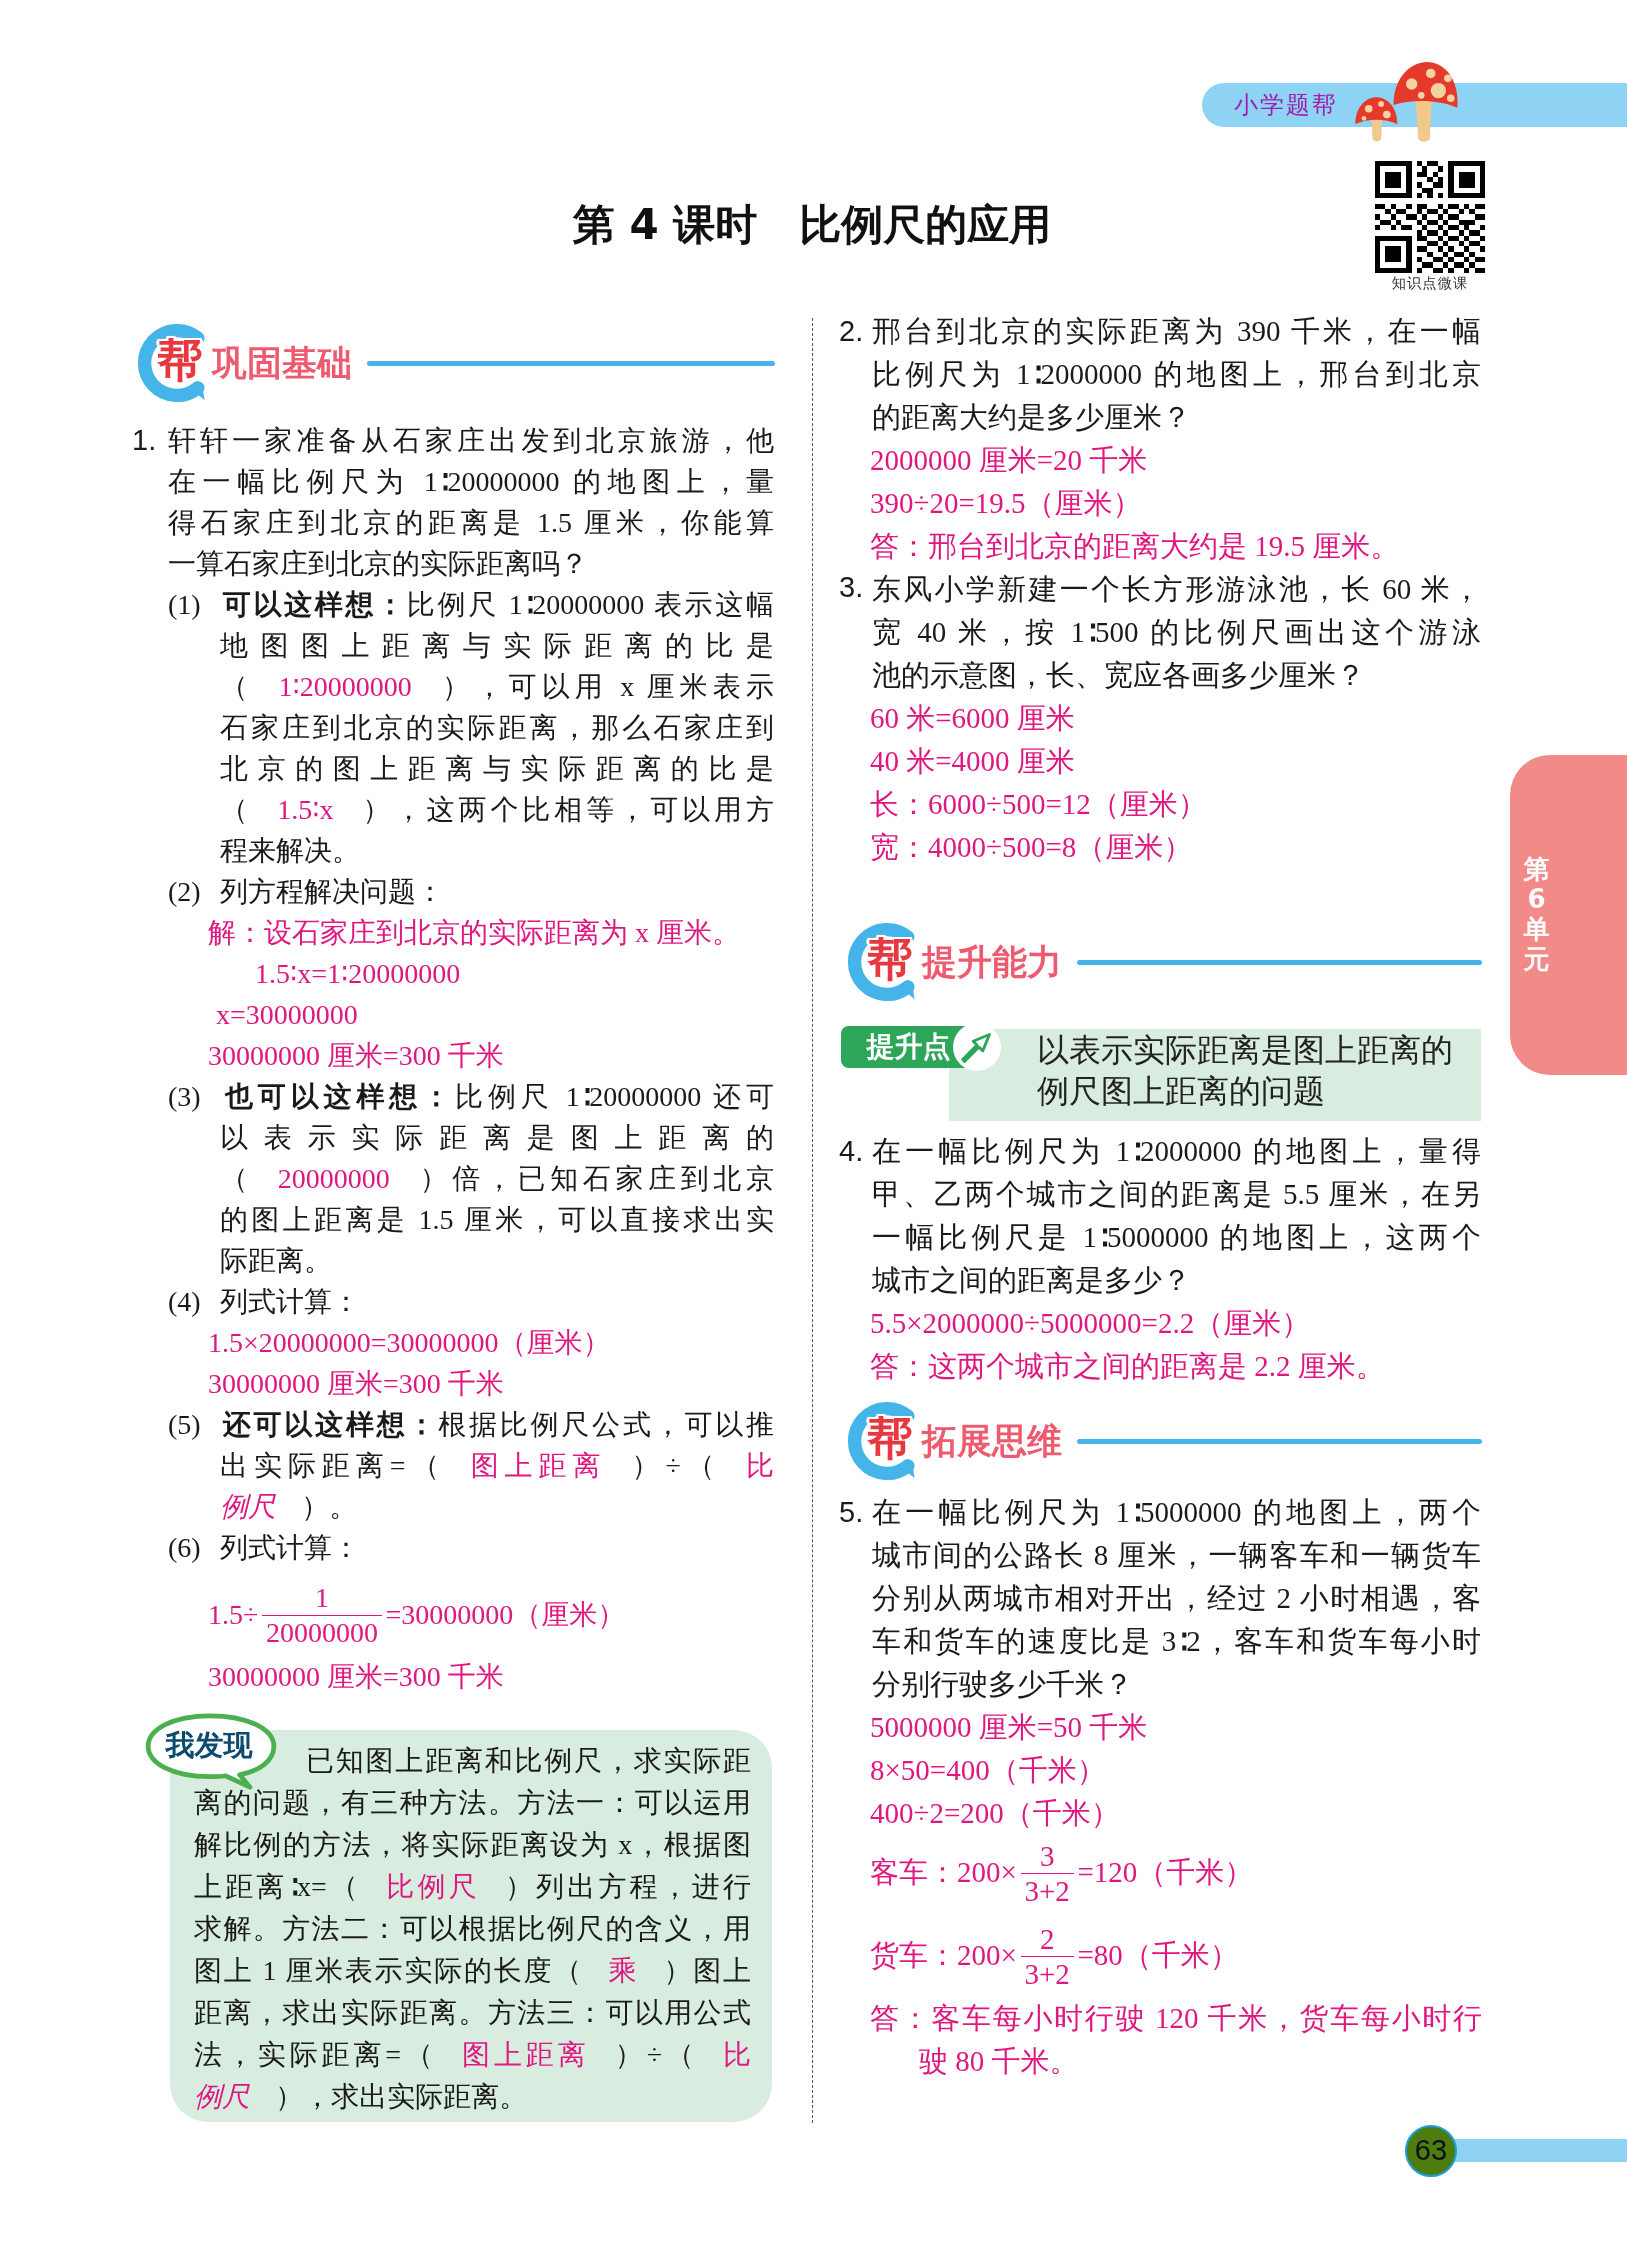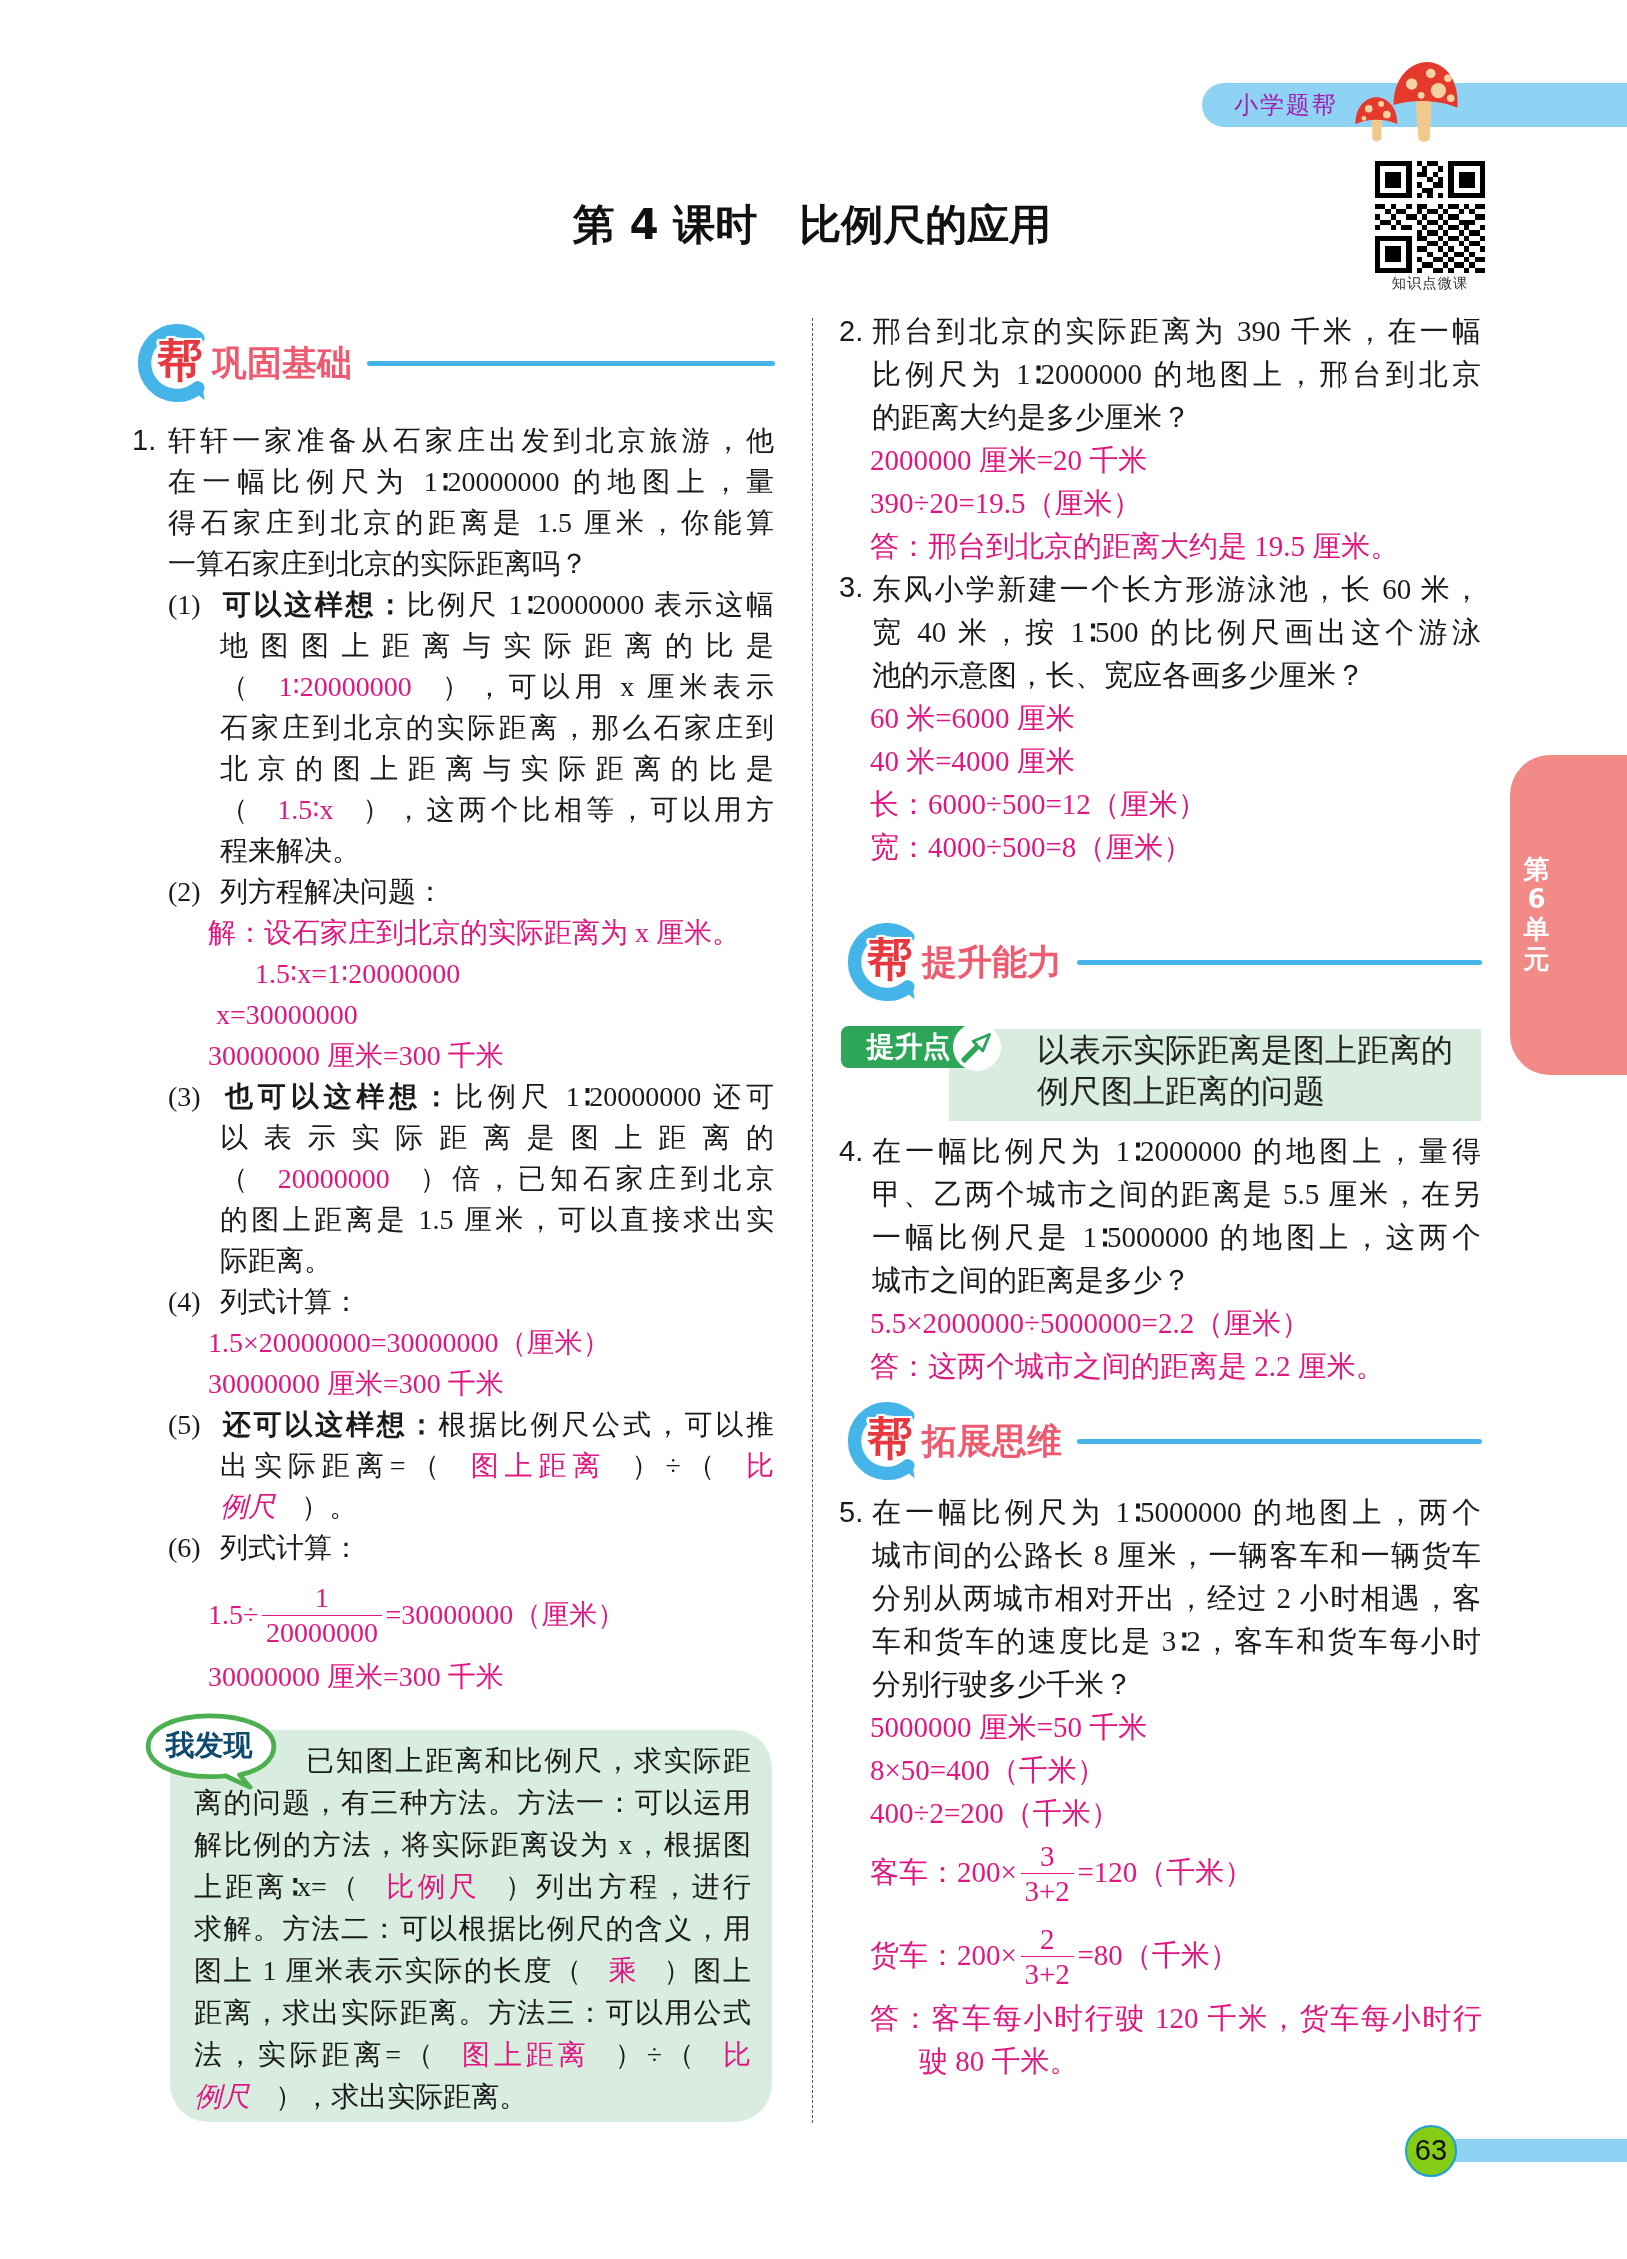--- a/index.html
+++ b/index.html
@@ -52,21 +52,21 @@
 .bubble-text{position:absolute;left:143px;top:1717px;width:132px;text-align:center;line-height:57px;font-size:29px;font-weight:bold;color:#0c4a6e;font-family:"DejaVu Sans",sans-serif;}
 .disc-text{--fs:28px;}
 
 .ip-box{position:absolute;left:949px;top:1029px;width:532px;height:92px;background:var(--green_box);}
 .ip-label{position:absolute;left:841px;top:1026px;width:119px;height:42px;background:var(--green_label);border-radius:7.6px;color:#fff;font-weight:bold;font-size:28px;line-height:42px;text-indent:9.6px;font-family:"DejaVu Sans",sans-serif;padding-left:16px;}
 .ip-circle{position:absolute;left:953px;top:1023px;width:48px;height:48px;border-radius:50%;background:#fff;}
 .ip-lines{position:absolute;left:1037px;top:1030px;}
 .ip-lines div{font-size:32px;line-height:41px;white-space:nowrap;font-family:"DejaVu Sans",sans-serif;color:#222;}
 
 .pg-bar{position:absolute;left:1448px;top:2139px;width:180px;height:23px;background:var(--banner);}
-.pg-circle{position:absolute;left:1405px;top:2125px;width:52px;height:52px;box-sizing:border-box;border:2.9px solid #19a1d8;border-radius:50%;background:#84cc16;text-align:center;line-height:46px;font-size:29px;font-family:"Liberation Sans","DejaVu Sans",sans-serif;color:#111;}
+.pg-circle{position:absolute;left:1405px;top:2125px;width:52px;height:52px;box-sizing:border-box;border:2.9px solid #19a1d8;border-radius:50%;background:#4d7c0f;text-align:center;line-height:46px;font-size:29px;font-family:"Liberation Sans","DejaVu Sans",sans-serif;color:#111;}
 </style>
 </head>
 <body>
 
 <div class="page">
 
   <div class="banner">
     <span class="banner-text">小学题帮</span>
   </div>
   <svg class="mushrooms" viewBox="0 0 130 100">

